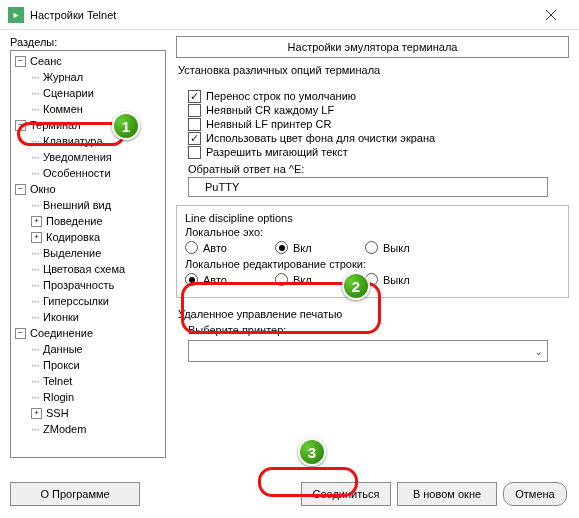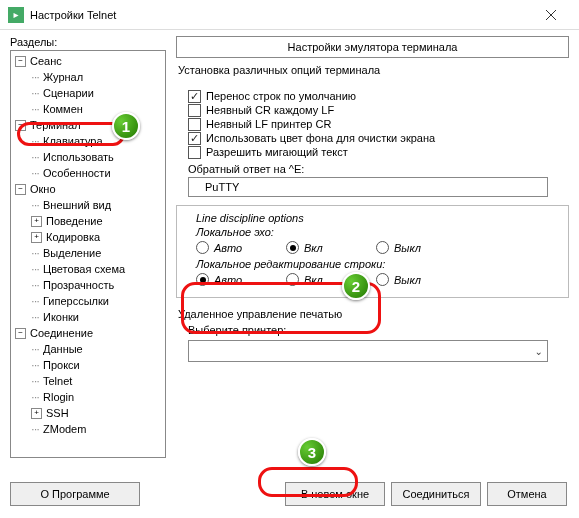--- a/index.html
+++ b/index.html
@@ -21,37 +21,37 @@
 
 .right { flex: 1; padding-left: 10px; }
 .group-header { border: 1px solid #888; text-align: center; padding: 4px; margin-bottom: 6px; background: #fff; }
 .section { margin: 2px 0 6px 0; }
 .check-row { display: flex; align-items: flex-start; margin: 1px 0 1px 12px; }
 .check { width: 13px; height: 13px; border: 1px solid #555; margin-right: 5px; display: inline-flex; align-items: center; justify-content: center; background: #fff; }
 .check.on::after { content: "✓"; font-size: 11px; color: #222; line-height: 1; }
 .field-label { margin: 4px 0 2px 12px; }
 .text-input { margin-left: 12px; width: 360px; border: 1px solid #888; padding: 3px 16px; background: #fff; }
 
-.fieldset { border: 1px solid #bbb; margin-top: 8px; padding: 6px 8px 8px 19px; position: relative; font-style: italic; }
+.fieldset { border: 1px solid #bbb; margin-top: 8px; padding: 6px 8px 8px 8px; position: relative; }
 .radio-row { display: flex; align-items: center; margin: 3px 0; }
 .radio { width: 13px; height: 13px; border: 1px solid #555; border-radius: 50%; margin-right: 5px; display: inline-flex; align-items: center; justify-content: center; background: #fff; }
 .radio.on::after { content: ""; width: 6px; height: 6px; background: #000; border-radius: 50%; }
 .radio-opt { display: flex; align-items: center; width: 90px; }
 
 .printer-section { margin-top: 10px; }
 .combo { margin: 4px 0 0 12px; width: 360px; border: 1px solid #888; height: 22px; display: flex; align-items: center; justify-content: flex-end; padding-right: 4px; background: #fff; }
 .combo .arrow { font-size: 10px; color: #444; }
 
 .bottom { position: absolute; bottom: 12px; left: 10px; right: 12px; display: flex; align-items: center; }
 .btn { border: 1px solid #888; background: #efefef; padding: 5px 10px; cursor: pointer; text-align: center; }
 .btn.about { width: 130px; }
 .btn-group { margin-left: auto; display: flex; gap: 6px; }
 .btn.connect { width: 90px; }
 .btn.newwin { width: 100px; }
-.btn.cancel { width: 80px; }
+.btn.cancel { width: 64px; border-radius: 10px; }
 
 .marker-box { position: absolute; border: 3px solid #e11; border-radius: 14px; pointer-events: none; }
 .marker-badge { position: absolute; width: 28px; height: 28px; border-radius: 50%; background: radial-gradient(circle at 30% 30%, #6c3, #270); border: 2px solid #fff; box-shadow: 0 1px 3px rgba(0,0,0,.5); color: #fff; font-weight: bold; font-size: 15px; display: flex; align-items: center; justify-content: center; pointer-events: none; }
 
 #m1-box { top: 122px; left: 17px; width: 108px; height: 24px; }
 #m1-badge { top: 112px; left: 112px; }
 #m2-box { top: 282px; left: 181px; width: 200px; height: 52px; }
 #m2-badge { top: 272px; left: 342px; }
 #m3-box { top: 467px; left: 258px; width: 100px; height: 30px; }
 #m3-badge { top: 438px; left: 298px; }
@@ -93,21 +93,21 @@
         <div class="tree-item" style="padding-left: 4px;">
           <span class="toggle">−</span>
           <span class="label">Терминал</span>
         </div>
         <div class="tree-item" style="padding-left: 20px;">
           <span class="dots">···</span>
           <span class="label">Клавиатура</span>
         </div>
         <div class="tree-item" style="padding-left: 20px;">
           <span class="dots">···</span>
-          <span class="label">Использовать</span>
+          <span class="label">Уведомления</span>
         </div>
         <div class="tree-item" style="padding-left: 20px;">
           <span class="dots">···</span>
           <span class="label">Особенности</span>
         </div>
         <div class="tree-item" style="padding-left: 4px;">
           <span class="toggle">−</span>
           <span class="label">Окно</span>
         </div>
         <div class="tree-item" style="padding-left: 20px;">
@@ -244,22 +244,22 @@
       <div class="combo">
           <span class="arrow">⌄</span>
         </div>
     </div>
   </div>
 </div>
 
 <div class="bottom">
   <div class="btn about">О Программе</div>
   <div class="btn-group">
+    <div class="btn connect">Соединиться</div>
     <div class="btn newwin">В новом окне</div>
-    <div class="btn connect">Соединиться</div>
     <div class="btn cancel">Отмена</div>
   </div>
 </div>
 
 <div id="m1-box" class="marker-box"></div>
 <div id="m1-badge" class="marker-badge">1</div>
 <div id="m2-box" class="marker-box"></div>
 <div id="m2-badge" class="marker-badge">2</div>
 <div id="m3-box" class="marker-box"></div>
 <div id="m3-badge" class="marker-badge">3</div>

